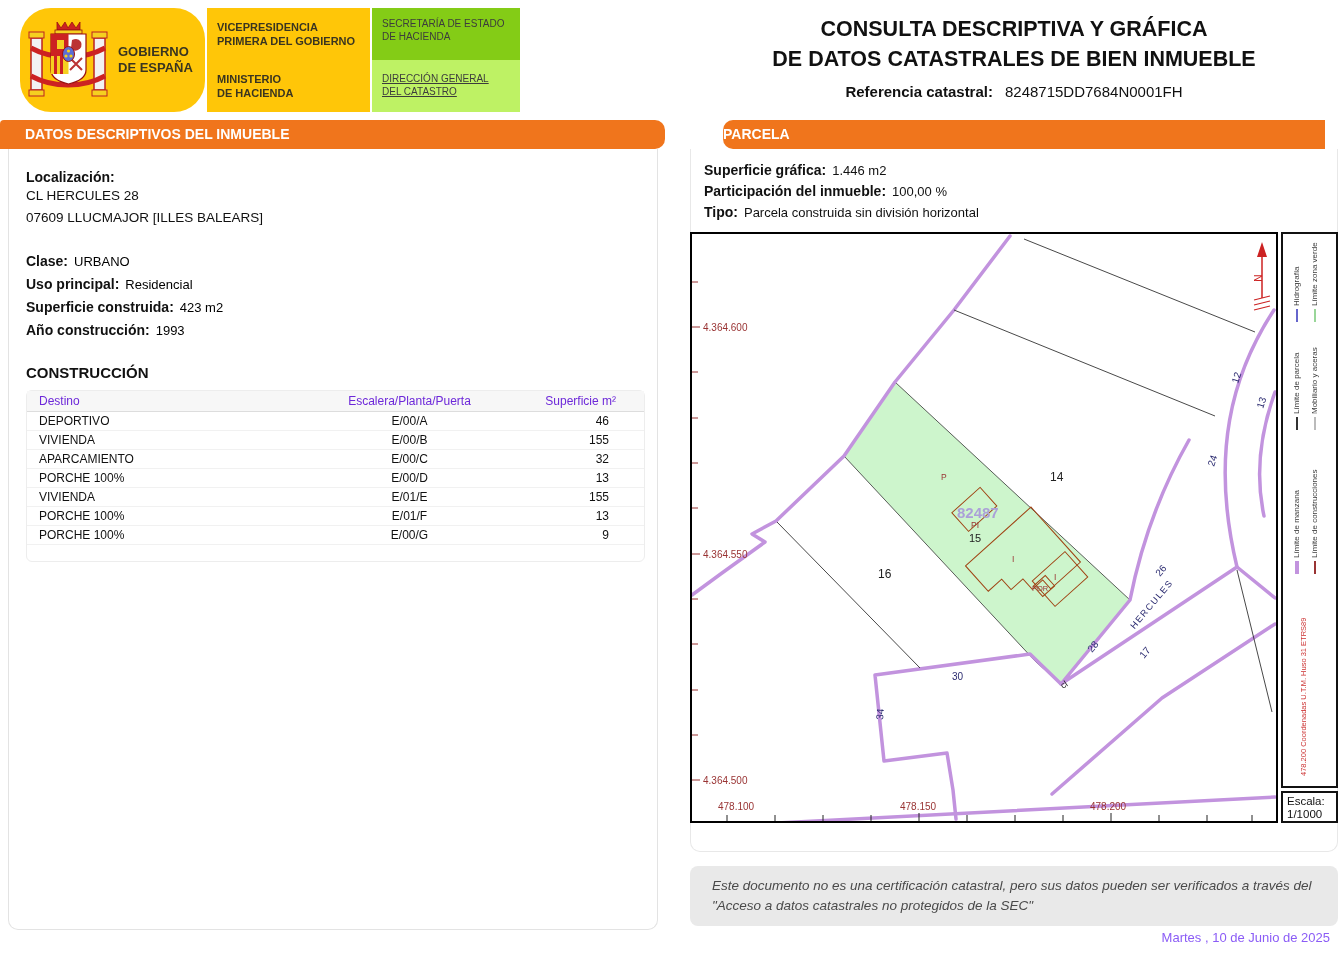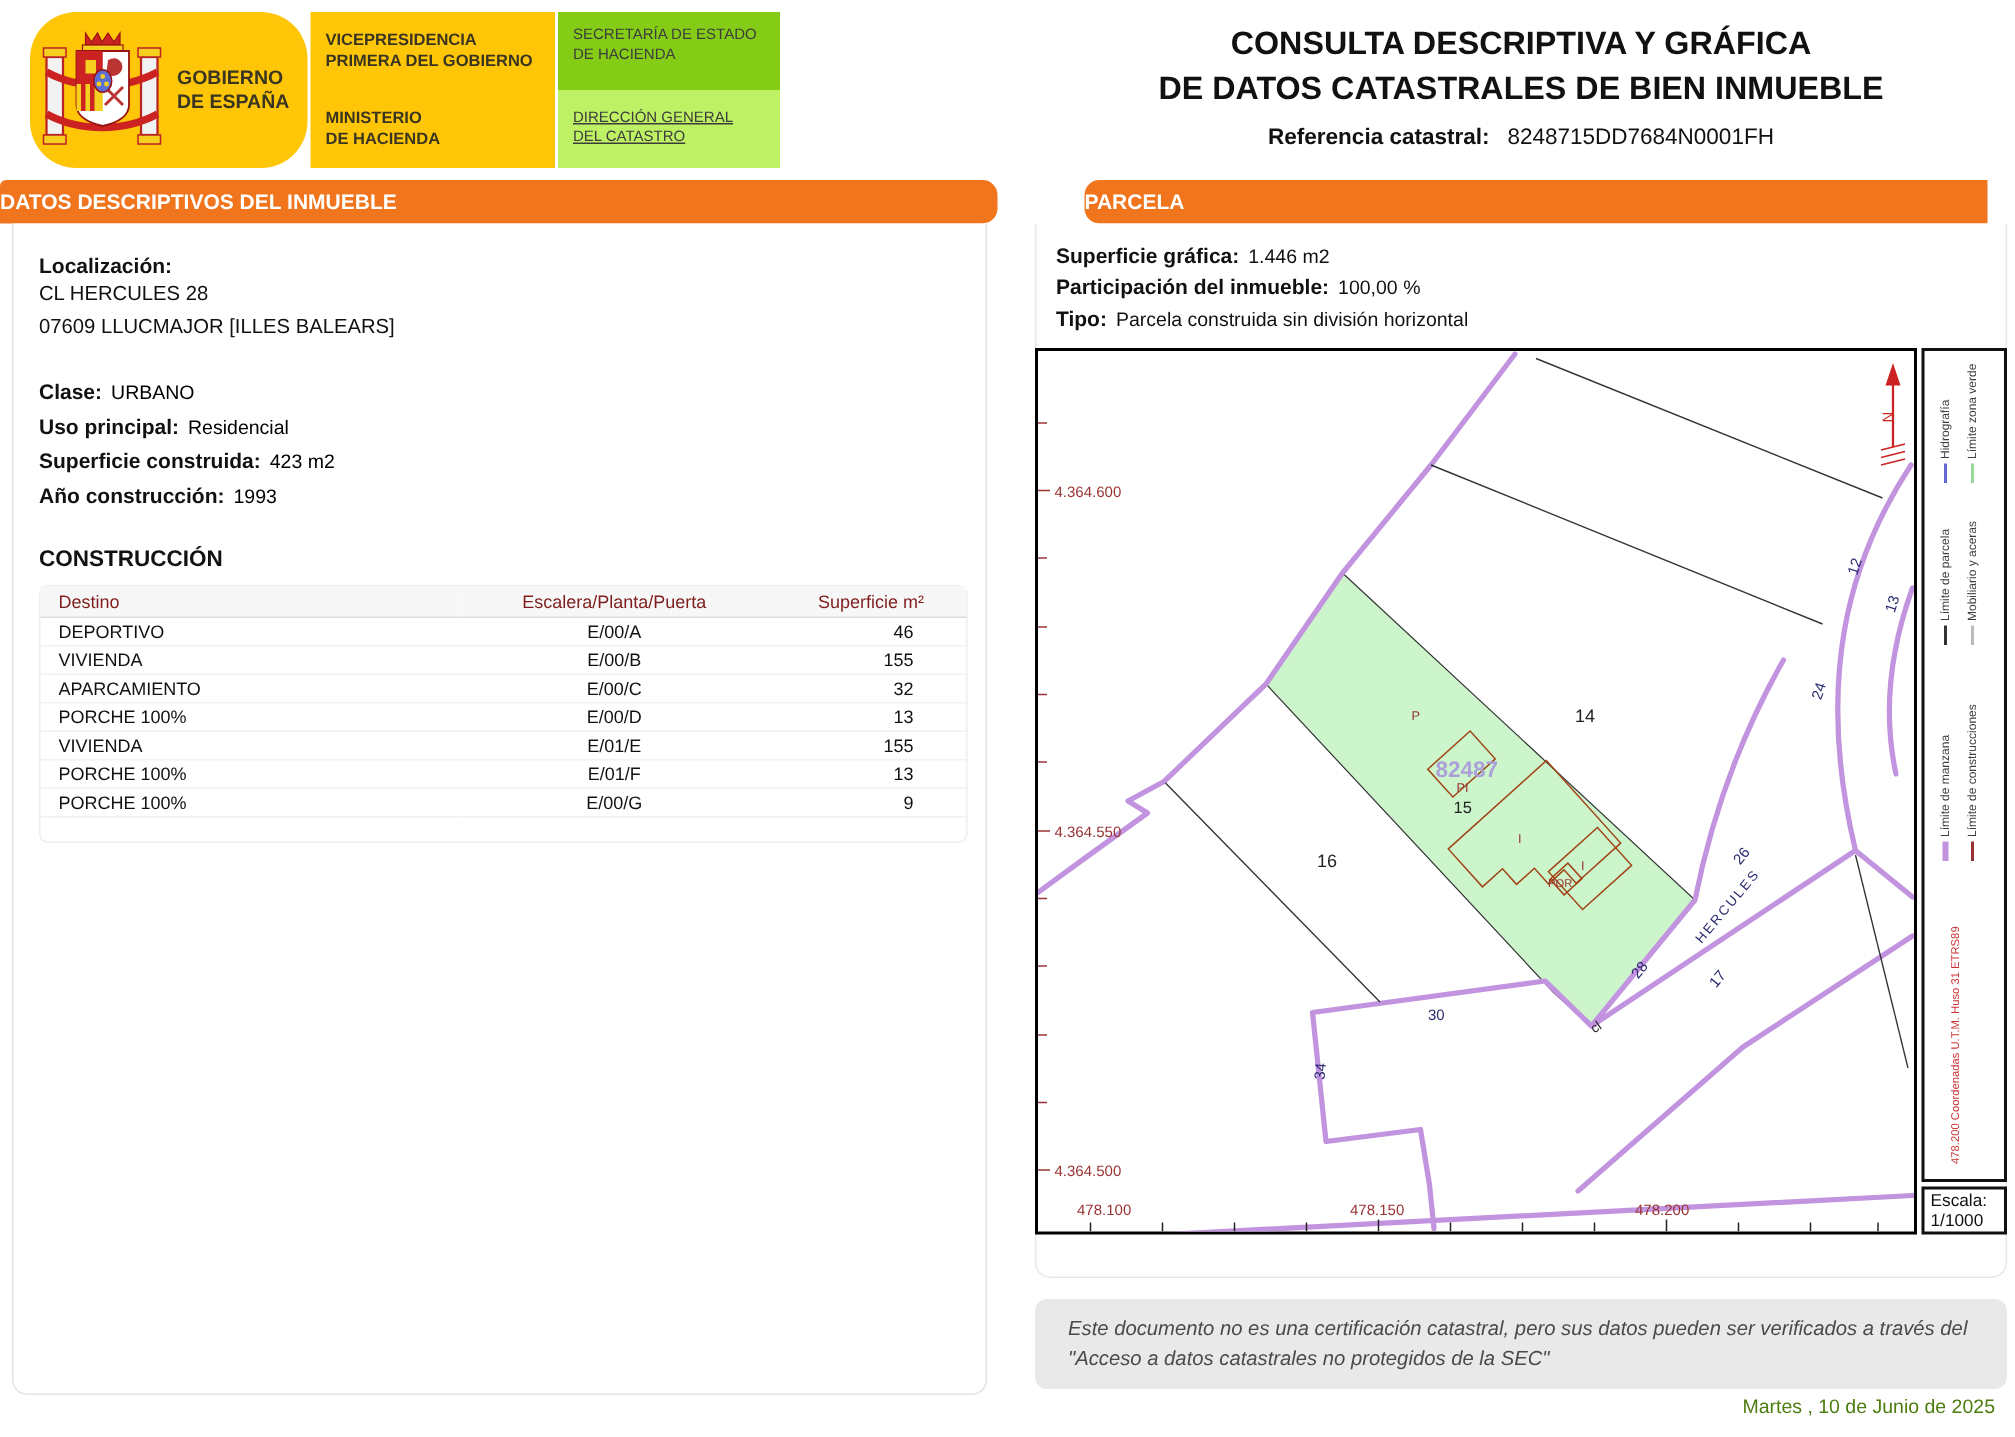--- a/index.html
+++ b/index.html
@@ -17,34 +17,34 @@
   .subGrey { height:52px; background:#84cc16; padding:9px 10px; font-size:10px; line-height:13px; color:#3c3c3c; }
   .subWhite { height:52px; background:#bef264; padding:12px 10px; font-size:10px; line-height:13px; color:#3c3c3c;text-decoration:underline; }
 
   .titleBlock { position:absolute; left:690px; top:14px; width:648px; text-align:center; }
   .titleLine { font-weight:bold; font-size:21.5px; line-height:30px; color:#111; }
   .refLine { margin-top:9px; font-size:15px; color:#111; }
   .refLine b { margin-right:12px; }
 
   
   .obar { position:absolute; top:120px; height:29px; background:#F0751C; color:#fff; font-weight:bold; font-size:14px; line-height:29px; }
-  .obarL { left:0; width:665px; border-radius:4px 10px 10px 0; }
+  .obarL { left:0; width:665px; border-radius:4px 10px 10px 0; padding-left:25px; }
   .obarR { left:723px; width:602px; border-radius:10px 0 0 10px; }
 
   
   .lbox { position:absolute; left:8px; top:149px; width:650px; height:781px; background:#fff;
           border:1px solid #e3e3e3; border-top:none; border-radius:0 0 10px 10px; padding:20px 10px 0 17px; }
   .fieldLabel { font-weight:bold; font-size:14px; color:#111; }
   .addr { font-size:13.5px; color:#111; line-height:22px; }
   .frow { margin-top:8px; font-size:14px; line-height:14px; }
   .frow .val { font-weight:normal; font-size:13px; margin-left:6px; }
   .consTitle { margin-top:26px; font-weight:bold; font-size:15px; color:#111; }
   .tableBox { margin-top:9px; margin-right:2px; border:1px solid #ededed; border-radius:6px; padding-bottom:16px; }
   table.cons { width:100%; border-collapse:collapse; font-size:12px; }
-  table.cons th { font-weight:normal; color:#7f1d1d; text-align:left; padding:3px 0 3px 12px; border-bottom:1px solid #ddd; background:#f7f7f7; }
+  table.cons th { font-weight:normal; color:#6d28d9; text-align:left; padding:3px 0 3px 12px; border-bottom:1px solid #ddd; background:#f7f7f7; }
   table.cons td { color:#111; padding:2px 0 2px 12px; border-bottom:1px solid #f1f1f1; }
   .cCenter { text-align:center !important; padding-left:0 !important; }
   .cRight  { text-align:right !important; padding:2px 35px 2px 0 !important; }
   th.cRight { padding:3px 28px 3px 0 !important; }
 
   
   .rbox { position:absolute; left:690px; top:149px; width:648px; height:703px; background:#fff;
           border:1px solid #e8e8e8; border-top:none; border-radius:0 0 10px 10px; padding:11px 0 0 13px; }
   .rrow { font-size:14px; line-height:21px; color:#111; }
   .rrow .val { font-weight:normal; font-size:13px; margin-left:6px; }
@@ -57,21 +57,21 @@
   .escalaBox { width:57px; height:32px; border:2px solid #111; background:#fff; margin-top:3px;
                font-size:11.5px; line-height:13px; padding:2px 0 0 4px; color:#111; }
   .vitem { position:absolute; height:13px; display:flex; align-items:center; gap:3px;
            font-size:8px; color:#3c3c3c; white-space:nowrap; transform:rotate(-90deg); transform-origin:0 0; }
   .vmark { width:13px; flex-shrink:0; }
   .utmTxt { color:#cc3333; font-size:7.5px; }
 
   
   .disclaimer { position:absolute; left:690px; top:866px; width:648px; height:60px; background:#E9E9E9;
                 border-radius:8px; padding:10px 22px; font-size:13.5px; line-height:20px; color:#4a4a4a;font-style:italic; }
-  .dateLine { position:absolute; left:690px; top:930px; width:640px; text-align:right; font-size:13px; color:#4d7c0f; }
+  .dateLine { position:absolute; left:690px; top:930px; width:640px; text-align:right; font-size:13px; color:#8b5cf6; }
 </style>
 </head>
 <body>
 
 <div class="logoRow">
   <div class="armsBox">
     <svg width="80" height="92" viewBox="0 0 80 92">
       <rect x="3" y="24" width="11" height="52" fill="#f2f2f2" stroke="#bb2222" stroke-width="1.5"></rect>
       <rect x="1" y="18" width="15" height="6" fill="#f5d020" stroke="#bb2222"></rect>
       <rect x="1" y="76" width="15" height="6" fill="#f5d020" stroke="#bb2222"></rect>

